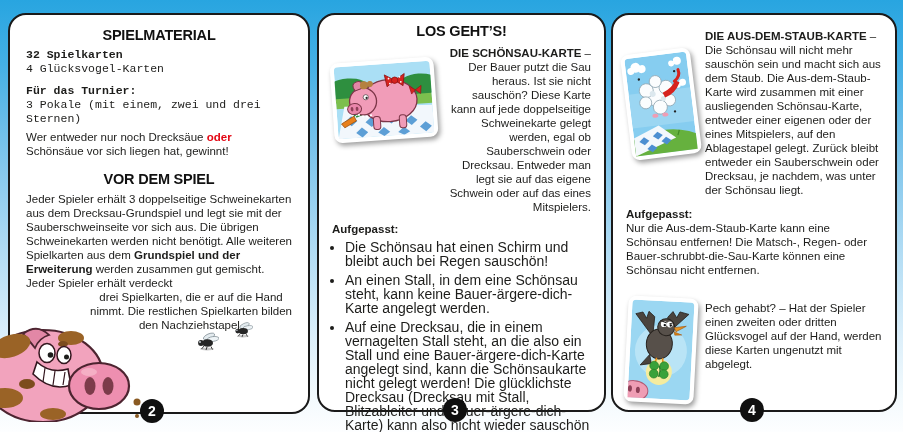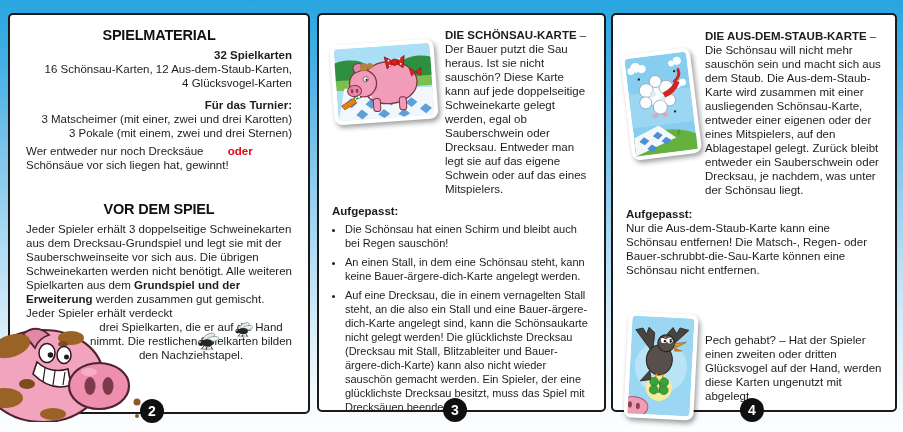--- a/index.html
+++ b/index.html
@@ -7,69 +7,67 @@
     width:903px;height:432px;
     font-family:"Liberation Sans","DejaVu Sans",sans-serif;
     overflow:hidden;
   }
   .page{
     position:relative;width:903px;height:432px;overflow:hidden;
     background:linear-gradient(180deg,#28a5e0 0%,#45b0e5 15%,#7cc4eb 35%,#b1dcf4 58%,#dcefFA 78%,#f3fafd 92%,#fdfeff 100%);
   }
   .panel{
     position:absolute;background:#ffffff;
-    border:2.5px solid #1a1a1a;border-radius:5px;
+    border:2.5px solid #1a1a1a;border-radius:18px;
     box-sizing:border-box;color:#1d1d1b;
   }
   #panel1{left:8px;top:13px;width:302px;height:401px;padding:11px 16px 0;}
   #panel2{left:317px;top:13px;width:289px;height:399px;padding:7px 13px 0;}
   #panel3{left:611px;top:13px;width:286px;height:399px;padding:14px 13px 0;}
   .h{font-weight:700;font-size:14.5px;line-height:18px;text-align:center;letter-spacing:-0.2px;margin:0;color:#111;}
   p,.body{font-size:11.5px;line-height:14px;margin:0;}
-  .center{text-align:right;}
+  .center{text-align:left;font-family:Liberation Mono, monospace;}
   .b{font-weight:700;}
-  .red{color:#e30613;font-weight:700;margin-left:21px;}
-  .mt4{margin-top:4px;} .mt6{margin-top:6px;} .mt8{margin-top:8px;}
-  .mt10{margin-top:10px;} .mt12{margin-top:28px;} .mt14{margin-top:8px;}
+  .red{color:#e30613;font-weight:700;}
+  .mt4{margin-top:4px;} .mt6{margin-top:6px;text-align:right;} .mt8{margin-top:8px;}
+  .mt10{margin-top:10px;} .mt12{margin-top:12px;} .mt14{margin-top:8px;}
   .setup-tail{margin:0 0 0 62px;width:206px;text-align:center;}
   .cardrow{display:flex;gap:9px;align-items:flex-start;}
   .cardrow .txt{flex:1 1 auto;}
   .card{
     background:#fff;border-radius:8px;padding:4px;
     box-shadow:2px 3px 5px rgba(0,0,0,.38);
     flex:0 0 auto;align-self:flex-start;line-height:0;
   }
   .rot-l4{transform:rotate(-4deg);}
   .rot-l7{transform:rotate(-7deg);}
   .rot-r3{transform:rotate(3deg);}
   ul.attn{margin:4px 0 0;padding:0 0 0 13px;}
-  ul.attn li{font-size:11px;line-height:14px;margin:0 0 5px;}
+  ul.attn li{font-size:14px;line-height:14px;margin:0 0 5px;}
   .pageno{
     position:absolute;width:24px;height:24px;border-radius:50%;
     background:#101010;color:#fff;font-weight:700;font-size:14px;
     line-height:24px;text-align:center;z-index:8;
   }
   #pn2{left:140px;top:399px;} #pn3{left:443px;top:398px;} #pn4{left:740px;top:398px;}
   .pig-wrap{position:absolute;left:-3px;top:322px;width:154px;height:100px;z-index:7;line-height:0;}
   .fly{position:absolute;line-height:0;}
   #fly1{left:193px;top:330px;}
   #fly2{left:231px;top:320px;}
 </style>
 </head>
 <body>
 
 <div class="page">
 
   <div class="panel" id="panel1">
     <h2 class="h">SPIELMATERIAL</h2>
     <p class="center b mt4">32 Spielkarten</p>
-    <p class="center">16 Schönsau-Karten, 12 Aus-dem-Staub-Karten,</p>
     <p class="center">4 Glücksvogel-Karten</p>
     <p class="center b mt14">Für das Turnier:</p>
-    <p class="center">3 Matscheimer (mit einer, zwei und drei Karotten)</p>
     <p class="center">3 Pokale (mit einem, zwei und drei Sternen)</p>
 
     <p class="mt4"><span>Wer entweder nur noch Drecksäue </span><span class="red">oder</span><span> Schönsäue vor sich liegen hat, gewinnt!</span></p>
 
     <h2 class="h mt12">VOR DEM SPIEL</h2>
     <p class="mt4"><span>Jeder Spieler erhält 3 doppelseitige Schweinekarten aus dem Drecksau-Grundspiel und legt sie mit der Sauberschweinseite vor sich aus. Die übrigen Schweinekarten werden nicht benötigt. Alle weiteren Spielkarten aus dem </span><span class="b">Grundspiel und der Erweiterung</span><span> werden zusammen gut gemischt. Jeder Spieler erhält verdeckt</span></p>
     <p class="setup-tail">drei Spielkarten, die er auf die Hand nimmt. Die restlichen Spielkarten bilden den Nachziehstapel.</p>
   </div>
 
   <div class="fly" id="fly1">
@@ -115,20 +113,21 @@
       <ellipse cx="93" cy="64" rx="5.5" ry="9" fill="#7c3b4a"></ellipse>
       <ellipse cx="111" cy="64" rx="5.5" ry="9" fill="#7c3b4a"></ellipse>
       <ellipse cx="92" cy="50" rx="8" ry="4" fill="#f6b7cb" opacity="0.8"></ellipse>
       <circle cx="140" cy="80" r="3.5" fill="#8a5a22"></circle>
       <circle cx="147" cy="88" r="2.6" fill="#8a5a22"></circle>
       <circle cx="140" cy="94" r="2" fill="#8a5a22"></circle>
     </svg>
   </div>
 
   <div class="panel" id="panel2">
+    <h2 class="h">LOS GEHT’S!</h2>
 
     <div class="cardrow mt6">
       <div class="card rot-l4" style="margin-top:14px;">
         <svg width="96" height="72" viewBox="0 0 96 72">
           <rect width="96" height="72" rx="4" fill="#aadff5"></rect>
           <ellipse cx="13" cy="25" rx="23" ry="13" fill="#2e8f3f"></ellipse>
           <ellipse cx="84" cy="23" rx="21" ry="11" fill="#2e8f3f"></ellipse>
           <rect y="32" width="96" height="10" fill="#7cbf4e"></rect>
           <polygon points="0,72 8,40 96,44 96,72" fill="#f2f7fc"></polygon>
           <g fill="#5d9fd6">

